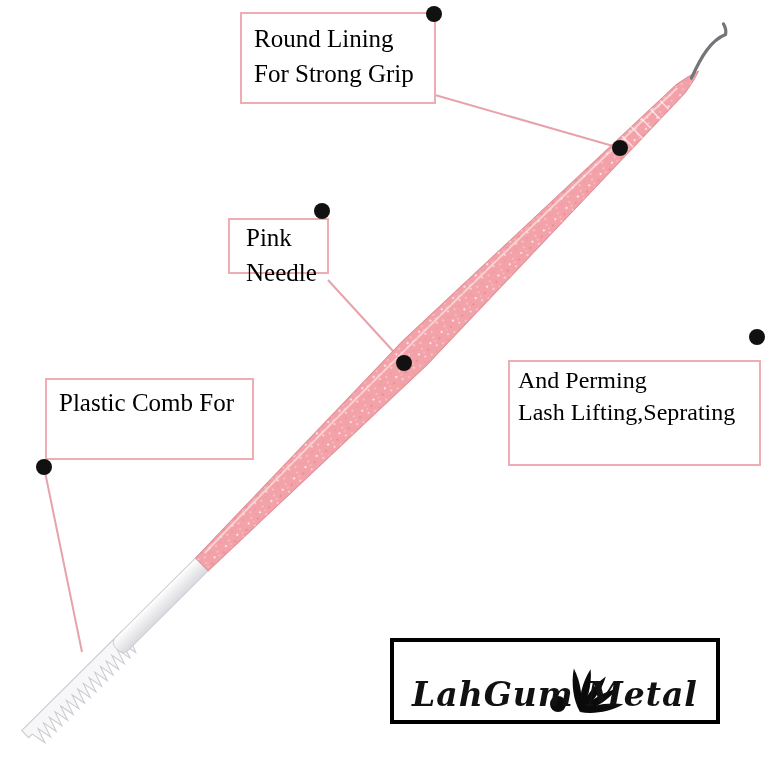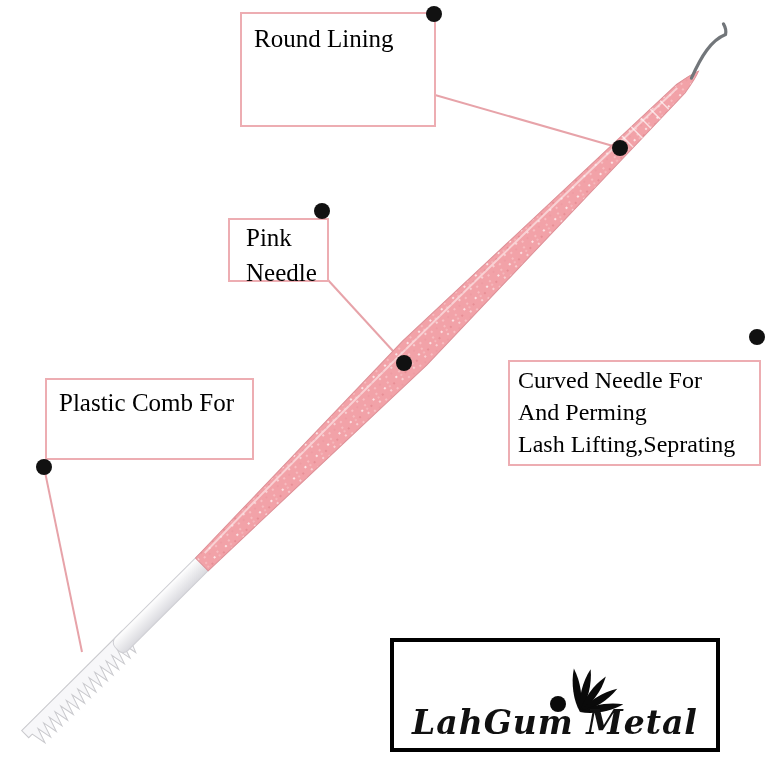--- a/index.html
+++ b/index.html
@@ -6,34 +6,34 @@
   .frame{
     position:relative;width:773px;height:767px;background:#ffffff;
     overflow:hidden;font-family:"Liberation Serif", serif;color:#000;
   }
   .art{position:absolute;left:0;top:0;z-index:1;}
   .callout{
     position:absolute;z-index:3;background:#ffffff;
     border:2px solid #edadb2;box-sizing:border-box;
     font-size:25px;line-height:1.38;color:#000;
   }
-  .c-round{left:240px;top:12px;width:196px;height:115px;padding:8px 4px 0 12px;}
-  .c-pink{left:228px;top:218px;width:101px;height:64px;padding:1px 0 0 16px;}
+  .c-round{left:240px;top:12px;width:196px;height:92px;padding:8px 4px 0 12px;}
+  .c-pink{left:228px;top:218px;width:101px;height:56px;padding:1px 0 0 16px;}
   .c-comb{left:45px;top:378px;width:209px;height:82px;padding:6px 0 0 12px;}
   .c-needle{left:508px;top:360px;width:253px;height:106px;padding:3px 0 0 8px;font-size:24px;line-height:1.33;}
   .dot{
     position:absolute;z-index:4;width:16px;height:16px;border-radius:50%;
     background:#111111;
   }
   .d-round{left:426px;top:6px;}
   .d-pink{left:314px;top:203px;}
   .d-comb{left:36px;top:459px;}
   .d-needle{left:749px;top:329px;}
   .logo-box{
-    position:absolute;z-index:3;left:390px;top:638px;width:330px;height:114px;
+    position:absolute;z-index:3;left:390px;top:638px;width:330px;height:86px;
     border:4px solid #000;box-sizing:border-box;background:#fff;
   }
   .fan{position:absolute;left:150px;top:6px;}
   .brand{
     position:absolute;left:0;right:0;bottom:6px;text-align:center;
     font-family:"DejaVu Serif", serif;font-style:italic;font-weight:bold;
     font-size:33px;letter-spacing:1px;color:#111;
   }
 </style>
 </head>
@@ -90,33 +90,33 @@
 
       <path d="M935 0 C958 -9 976 -13 990 -7 C993 -9 995 -12 996 -16" fill="none" stroke="#72767a" stroke-width="3.2" stroke-linecap="round"></path>
     </g>
 
     <circle cx="620" cy="148" r="8" fill="#111111"></circle>
     <circle cx="404" cy="363" r="8" fill="#111111"></circle>
   </svg>
 
   <div class="callout c-round">
     <div>Round Lining</div>
+    <div>For Strong Grip</div>
   </div>
 
   <div class="callout c-pink">
     <div>Pink</div>
     <div>Needle</div>
   </div>
 
   <div class="callout c-comb">
     <div>Plastic Comb For</div>
   </div>
 
   <div class="callout c-needle">
-    <div>Curved Needle For</div>
     <div>And Perming</div>
     <div>Lash Lifting,Seprating</div>
   </div>
 
   <div class="dot d-round"></div>
   <div class="dot d-pink"></div>
   <div class="dot d-comb"></div>
   <div class="dot d-needle"></div>
 
   <div class="logo-box">

